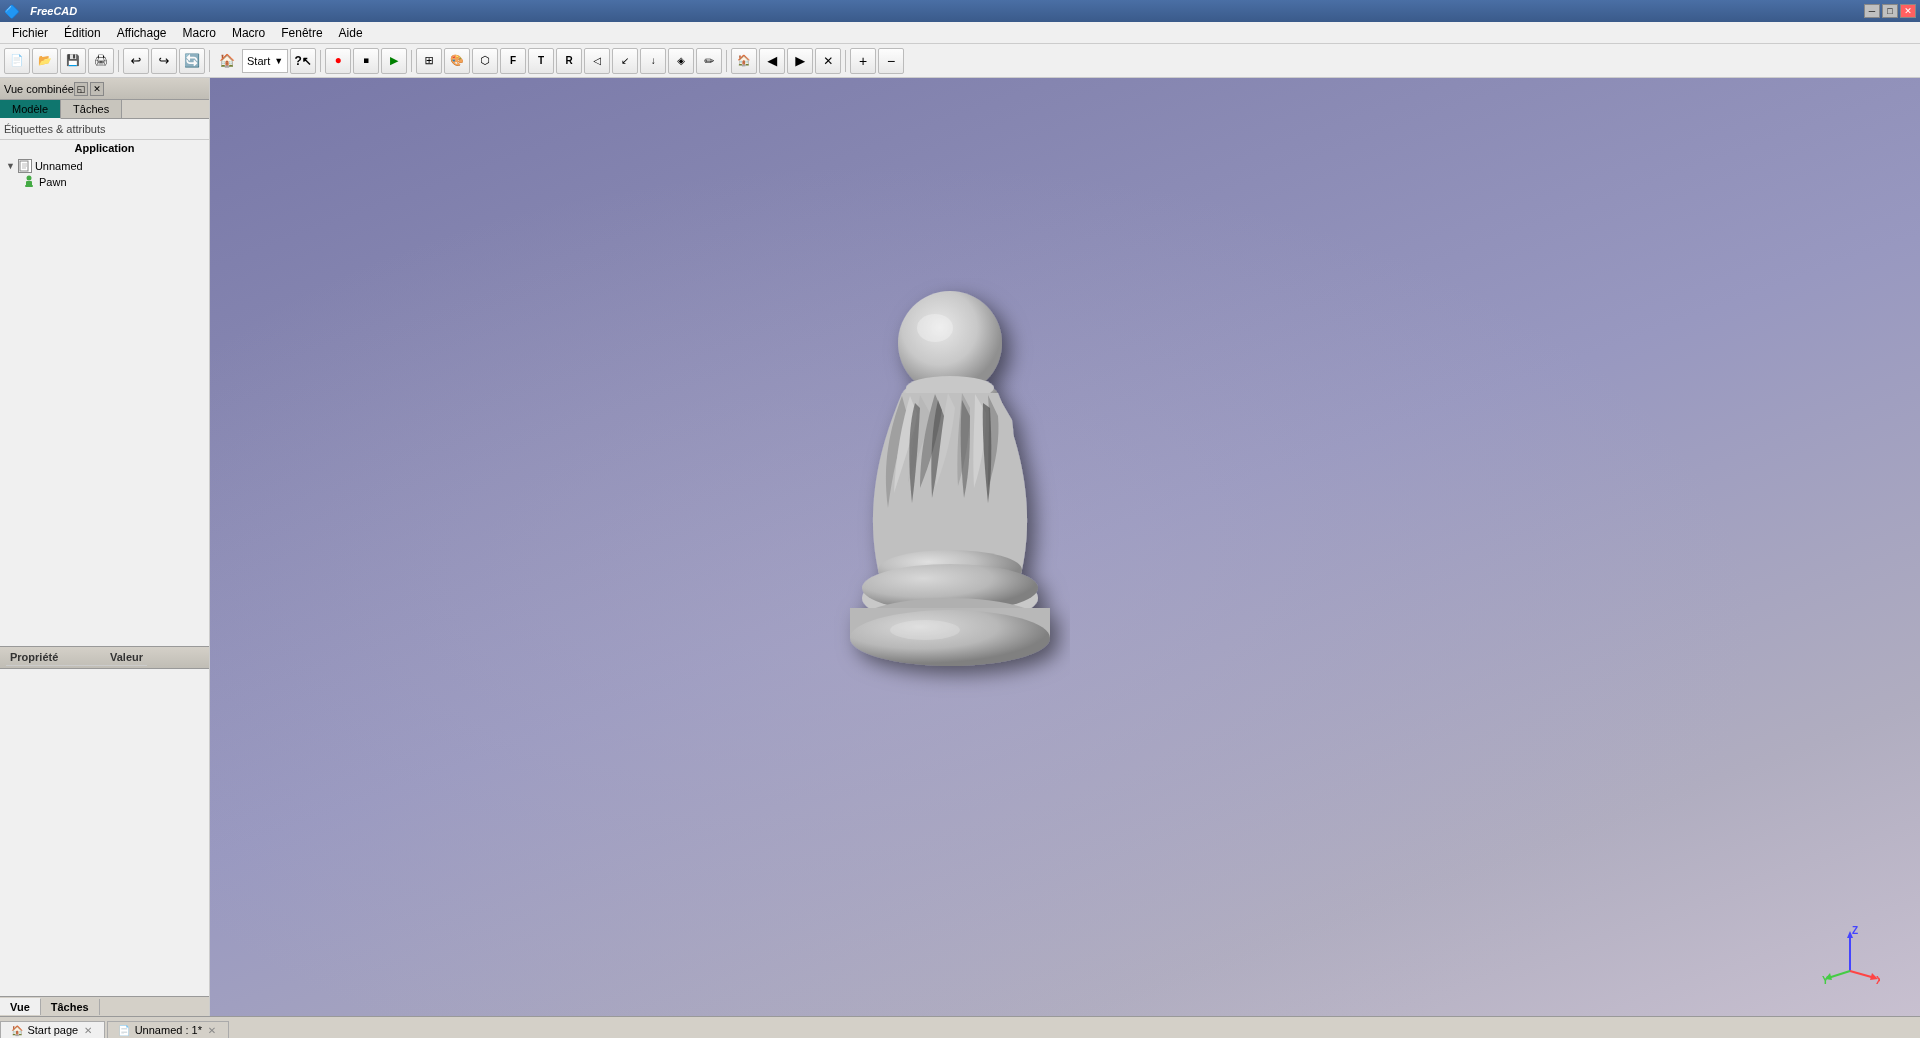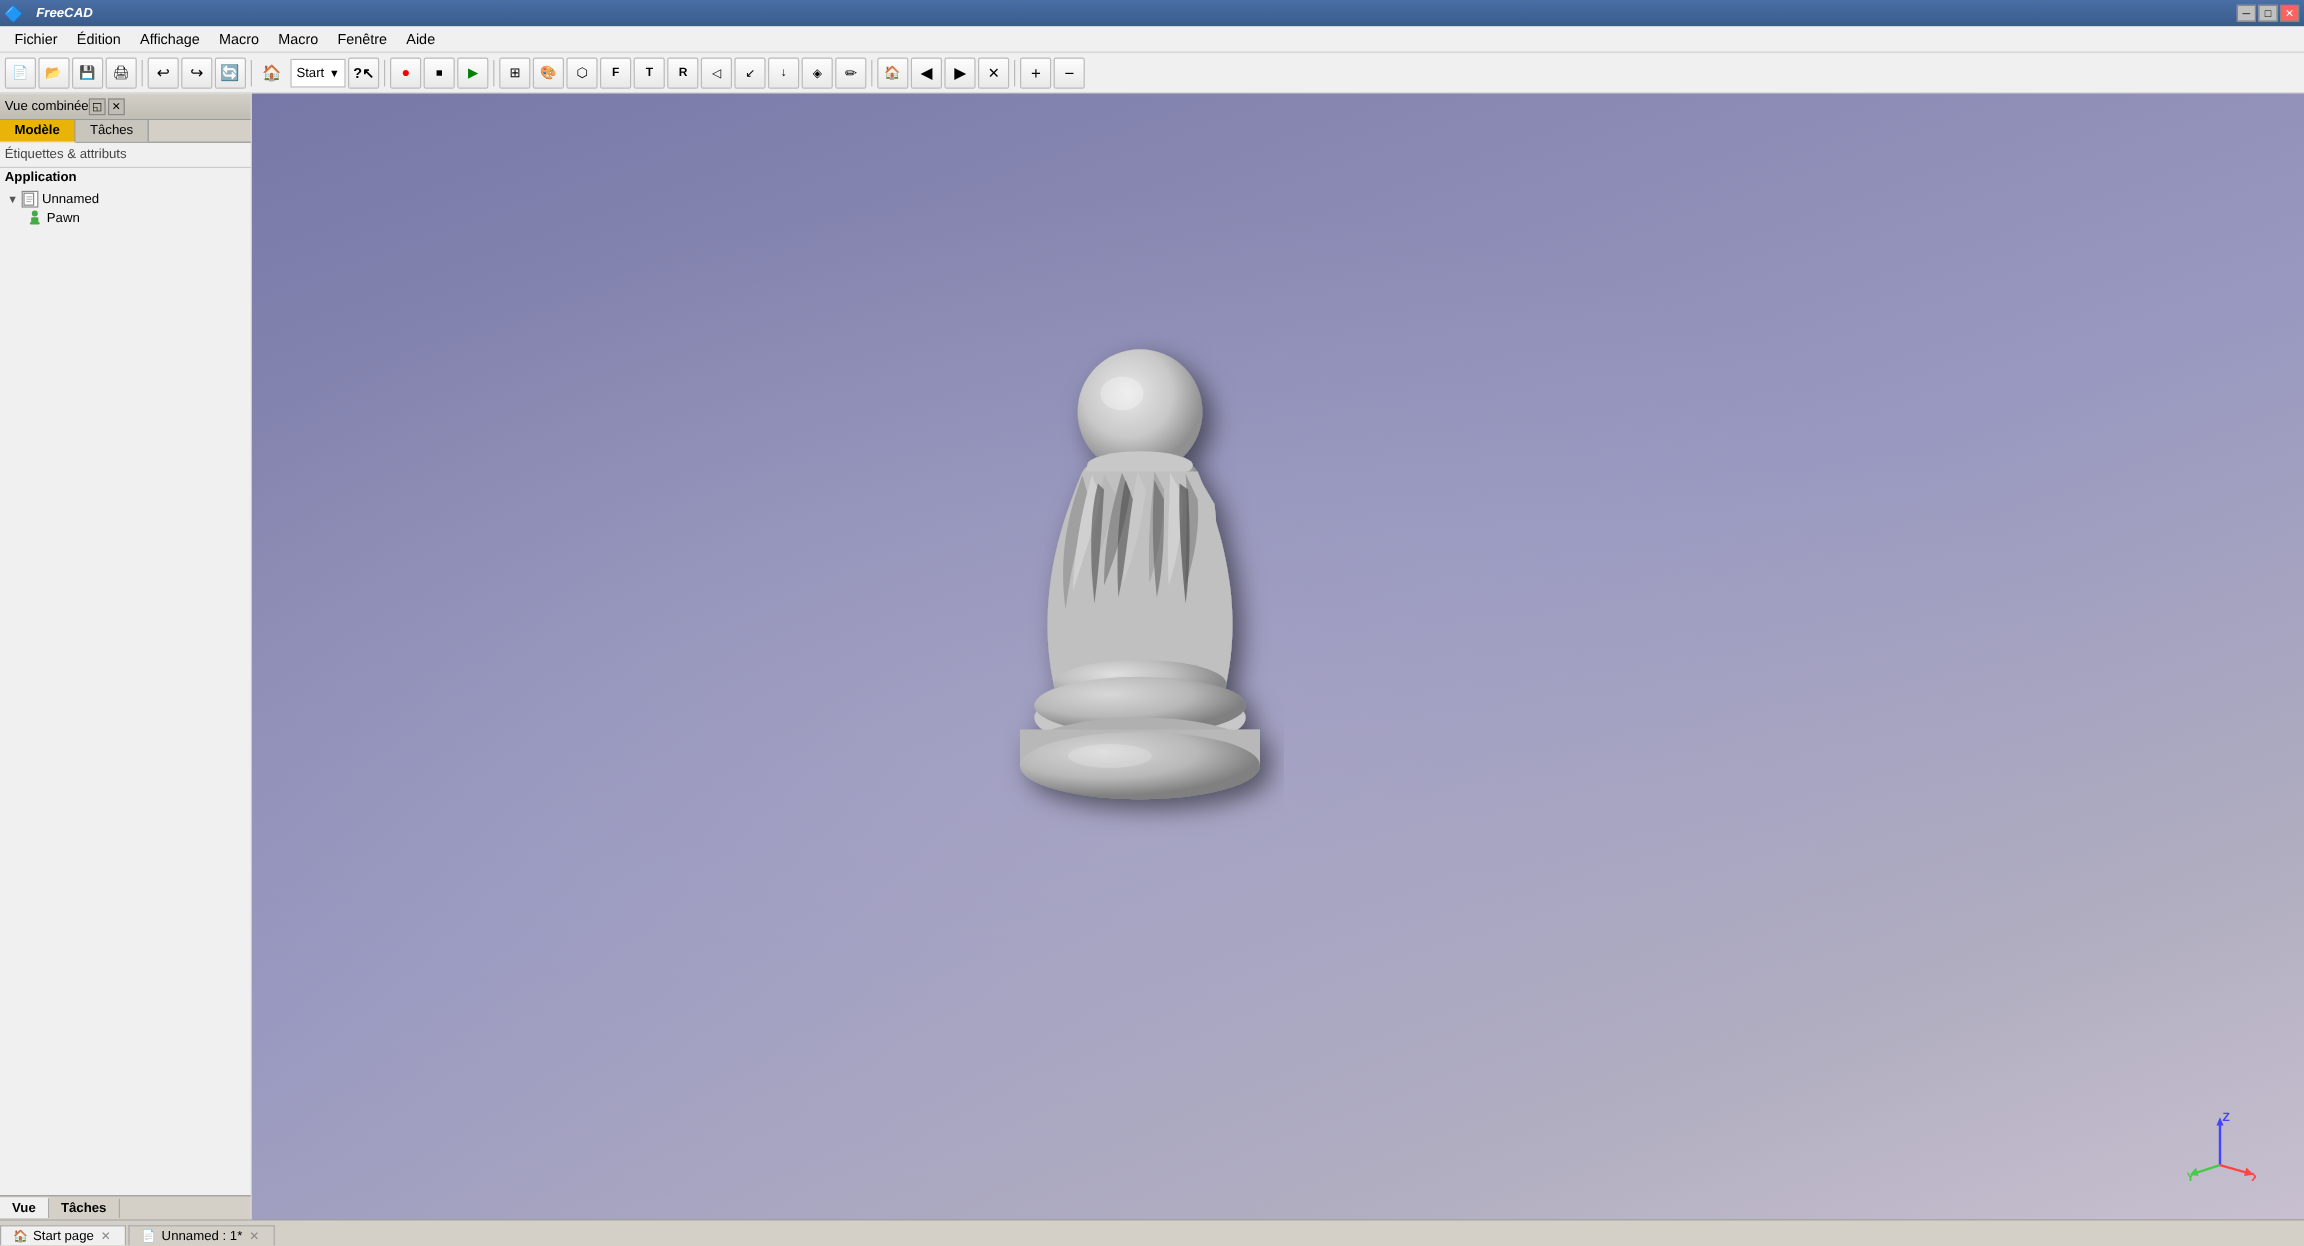--- a/index.html
+++ b/index.html
@@ -100,38 +100,39 @@
       border-bottom: 1px solid #999;
     }
     .panel-tab {
       padding: 3px 12px;
       font-size: 11px;
       cursor: pointer;
       border-right: 1px solid #999;
       background: #c8c5bd;
     }
     .panel-tab.active {
-      background: #eab308;
+      background: #0f766e;
       border-bottom: 1px solid #f0f0f0;
       margin-bottom: -1px;
-      font-weight: bold;
+      font-weight: normal;
     }
 
     #etiquettes {
       padding: 4px;
       font-size: 11px;
       color: #444;
       border-bottom: 1px solid #ccc;
     }
 
     #application-label {
       padding: 2px 4px;
       font-size: 11px;
       font-weight: bold;
       color: #000;
+      text-align: center;
     }
 
     #tree-area {
       flex: 1;
       padding: 2px;
     }
 
     .tree-item {
       display: flex;
       align-items: center;
@@ -381,20 +382,28 @@
           <svg width="14" height="14" viewBox="0 0 14 14">
             <circle cx="7" cy="3" r="2.5" fill="#44aa44"></circle>
             <rect x="4" y="6" width="6" height="5" rx="1" fill="#44aa44"></rect>
             <rect x="3" y="10" width="8" height="2" rx="1" fill="#44aa44"></rect>
           </svg>
         </div>
         <span>Pawn</span>
       </div>
     </div>
 
+    <div id="properties-panel">
+      <div id="properties-header">
+        <div id="properties-cols">
+          <span>Propriété</span>
+          <span>Valeur</span>
+        </div>
+      </div>
+    </div>
 
     <div id="left-bottom-tabs">
       <div class="left-bottom-tab active">Vue</div>
       <div class="left-bottom-tab">Tâches</div>
     </div>
   </div>
 
   <div id="viewport">
 
     <div id="pawn-container">

